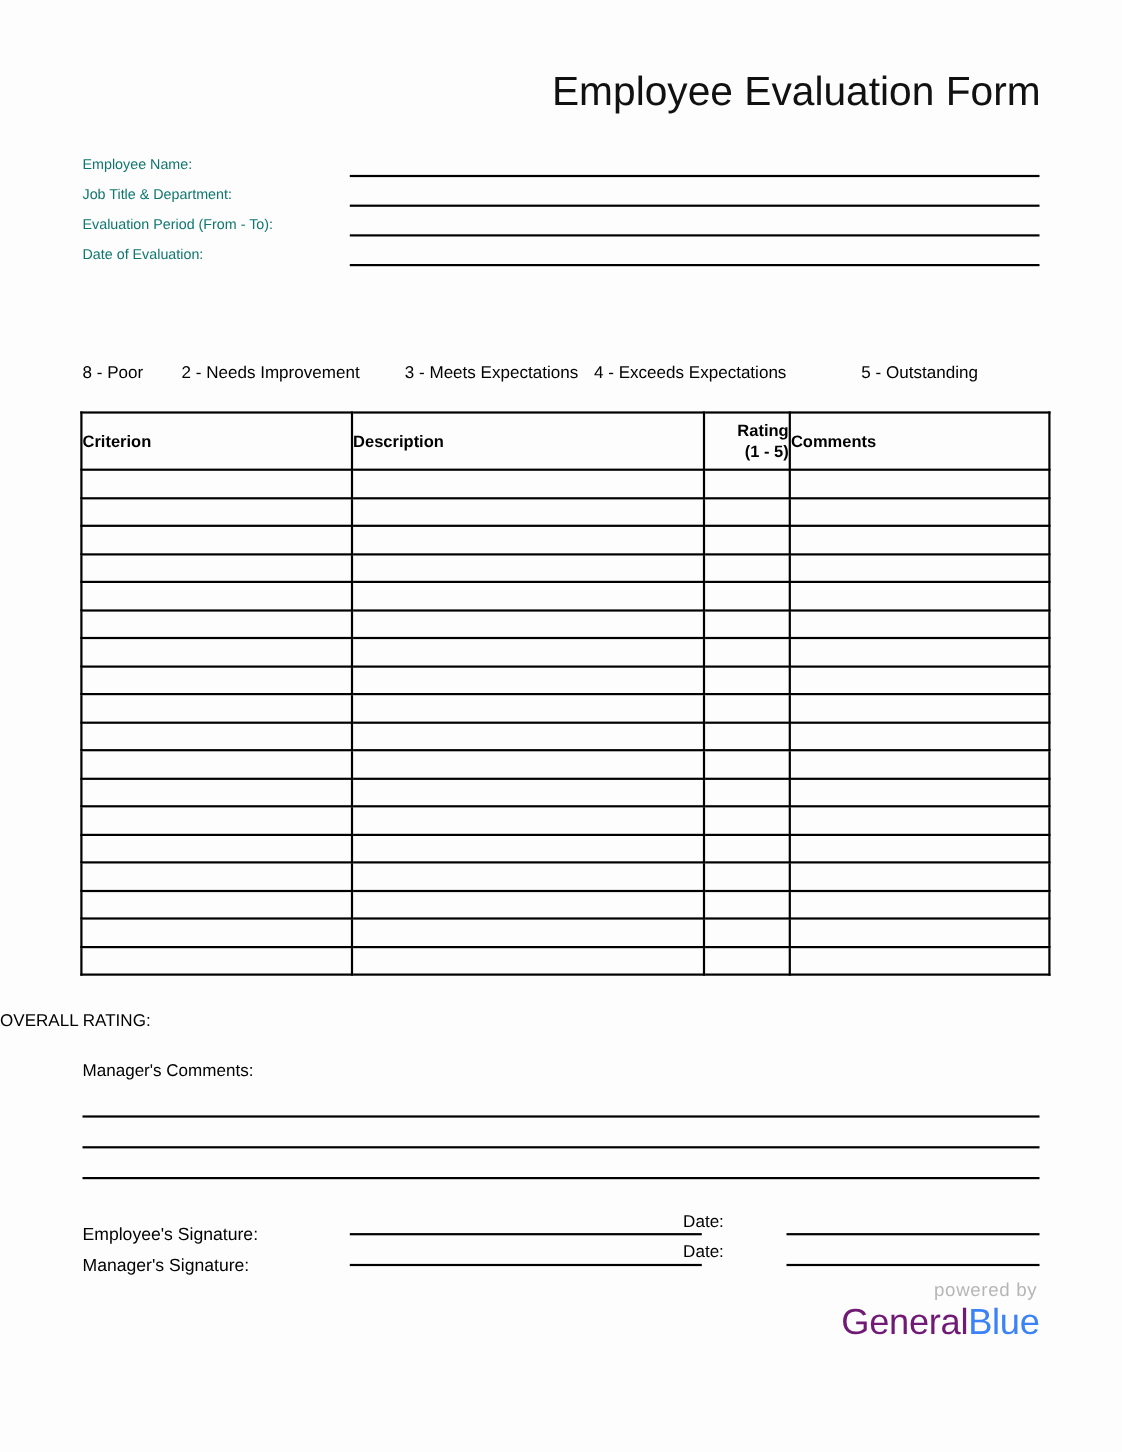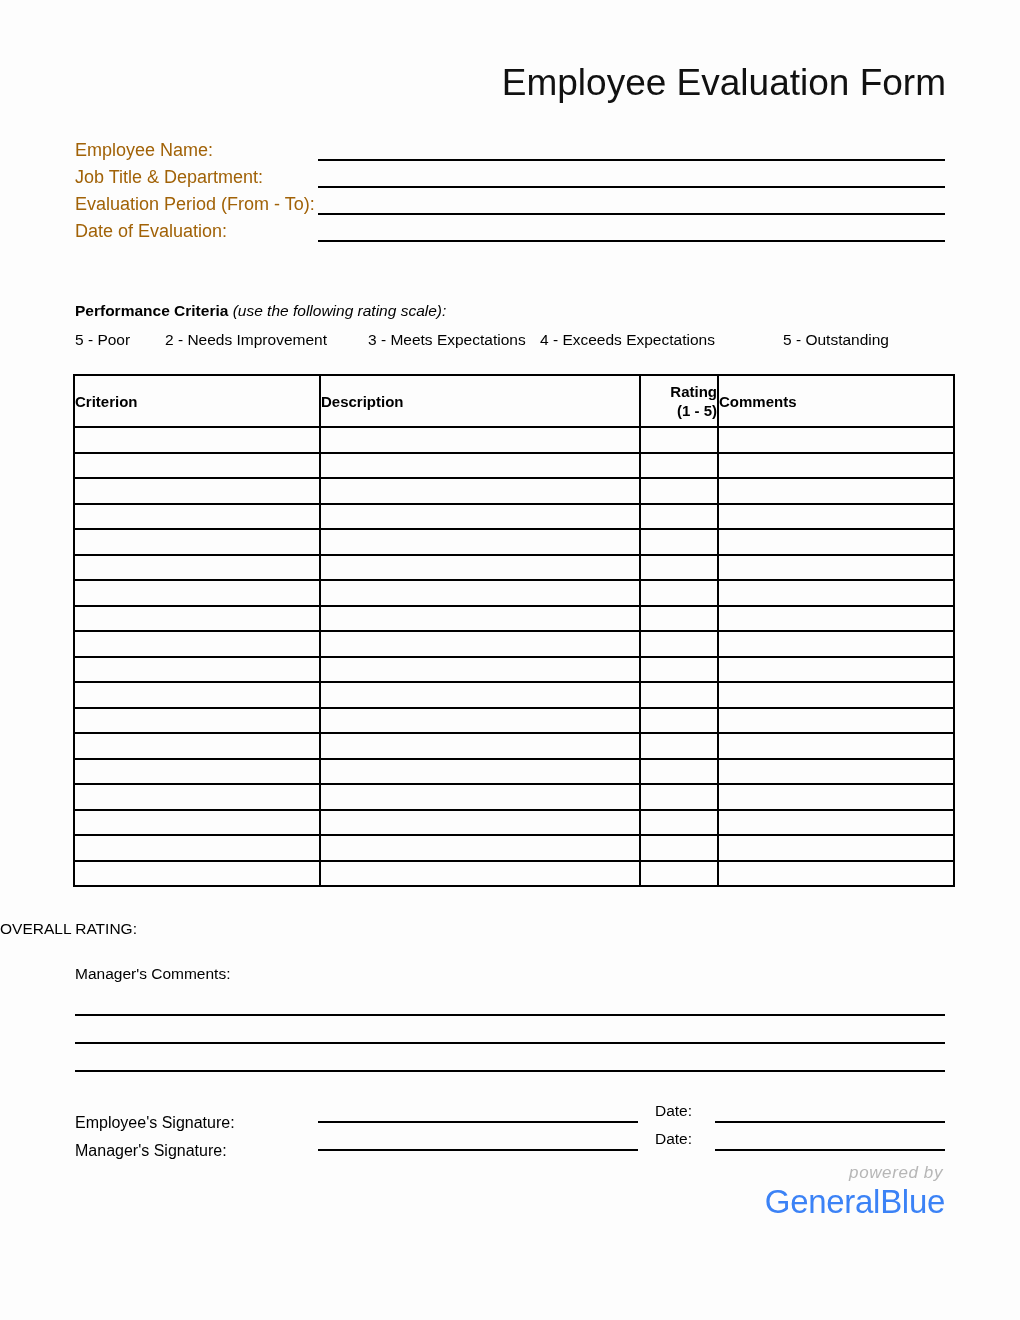--- a/index.html
+++ b/index.html
@@ -44,24 +44,24 @@
     width: 880px;
   }
   .info-row {
     position: relative;
     height: 27px;
   }
   .info-label {
     position: absolute;
     left: 0;
     top: 0;
-    font-size: 18px;
+    font-size: 13px;
     line-height: 22px;
     white-space: nowrap;
-    color: #a16207;
+    color: #0f766e;
   }
   .info-line {
     position: absolute;
     left: 243px;
     width: 627px;
     top: 20px;
     border-bottom: 2.4px solid #000;
     height: 0;
   }
 
@@ -174,21 +174,21 @@
   .sig-line {
     position: absolute;
     left: 243px;
     width: 320px;
     top: 21px;
     border-bottom: 2.4px solid #000;
     height: 0;
   }
   .date-label {
     position: absolute;
-    left: 580px;
+    left: 546px;
     top: 0;
     font-size: 15.5px;
     line-height: 22px;
   }
   .date-line {
     position: absolute;
     left: 640px;
     width: 230px;
     top: 21px;
     border-bottom: 2.4px solid #000;
@@ -203,29 +203,28 @@
     width: 945px;
     text-align: right;
   }
   .logo-powered {
     font-size: 17px;
     color: #b6b6b6;
     letter-spacing: 0.6px;
     display: block;
     margin-bottom: 1px;
     padding-right: 2px;
-    font-style: italic;
   }
   .logo-name {
     font-size: 33px;
     line-height: 36px;
     display: block;
     letter-spacing: -0.3px;
   }
-  .logo-general { color: #3b82f6; margin-top: 16px; }
+  .logo-general { color: #701a75; margin-top: 16px; }
   .logo-blue { color: #1a7fd4; }
 </style>
 </head>
 <body>
 
 <div class="page">
 
   <div class="title">Employee Evaluation Form</div>
 
   <div class="info-block">
@@ -240,26 +239,23 @@
     <div class="info-row">
       <span class="info-label">Evaluation Period (From - To):</span>
       <span class="info-line"></span>
     </div>
     <div class="info-row">
       <span class="info-label">Date of Evaluation:</span>
       <span class="info-line"></span>
     </div>
   </div>
 
-  <div class="criteria-head">
-    <b>Performance Criteria</b><span> </span><i>(use the following rating scale):</i>
-  </div>
 
   <div class="scale-row">
-    <span class="scale-item" style="left:75px">5 - Poor</span>
+    <span class="scale-item" style="left:75px">8 - Poor</span>
     <span class="scale-item" style="left:165px">2 - Needs Improvement</span>
     <span class="scale-item" style="left:368px">3 - Meets Expectations</span>
     <span class="scale-item" style="left:540px">4 - Exceeds Expectations</span>
     <span class="scale-item" style="left:783px">5 - Outstanding</span>
   </div>
 
   <table class="crit-table">
     <thead>
       <tr>
         <th class="th-criterion">Criterion</th>

